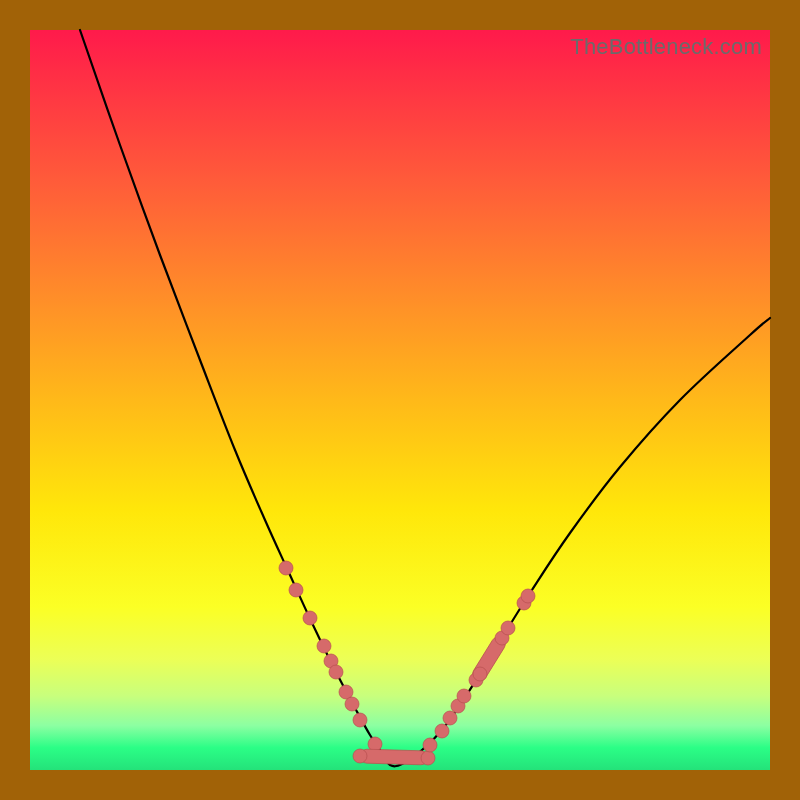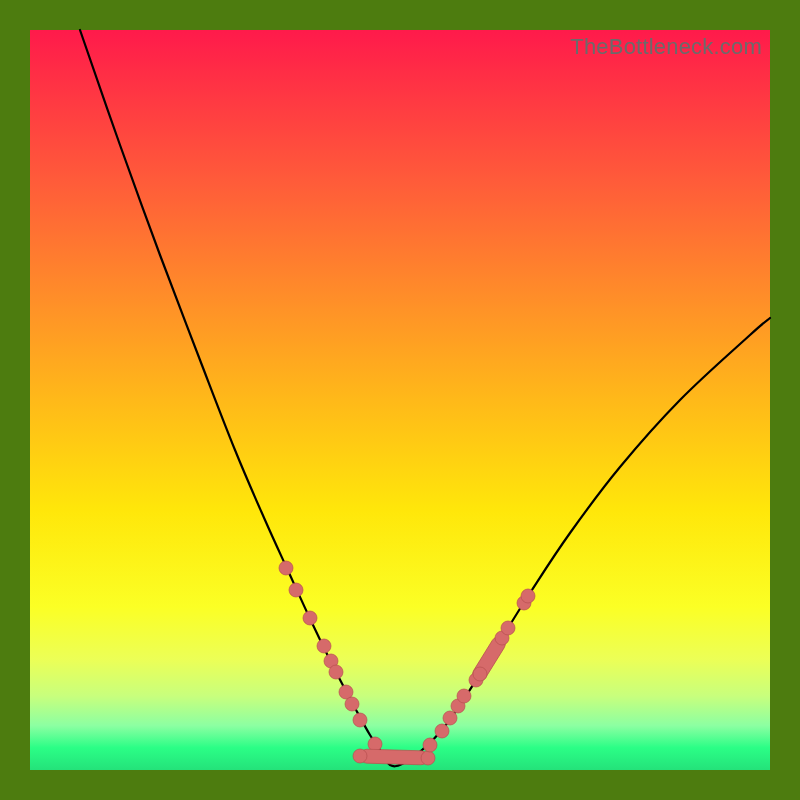--- a/index.html
+++ b/index.html
@@ -8,21 +8,21 @@
     width: 800px;
     height: 800px;
     background: #000;
     overflow: hidden;
     font-family: Arial, Helvetica, sans-serif;
   }
   .frame {
     position: relative;
     width: 800px;
     height: 800px;
-    background: #4d7c0f;
+    background: #a16207;
   }
   .plot {
     position: absolute;
     left: 30px;
     top: 30px;
     width: 740px;
     height: 740px;
     
     background: linear-gradient(
       to bottom,

